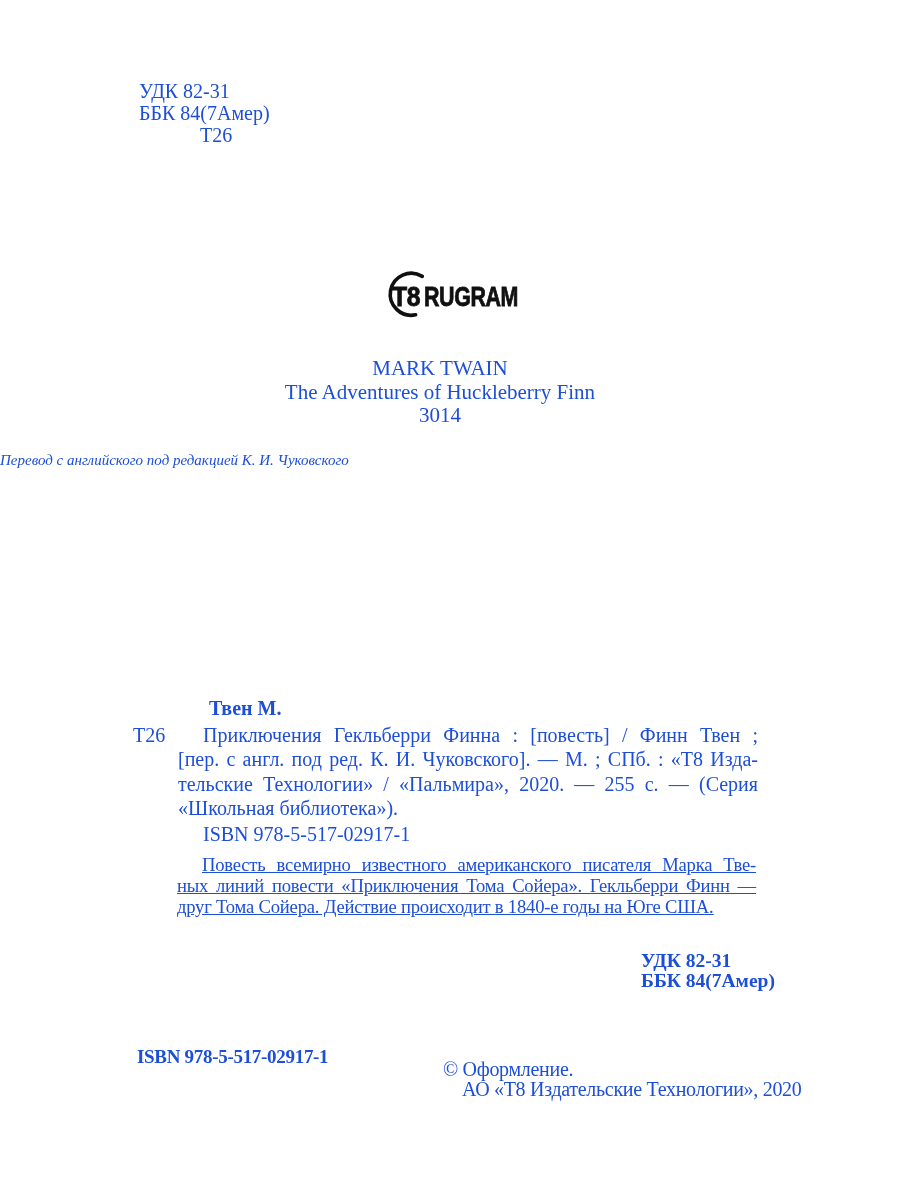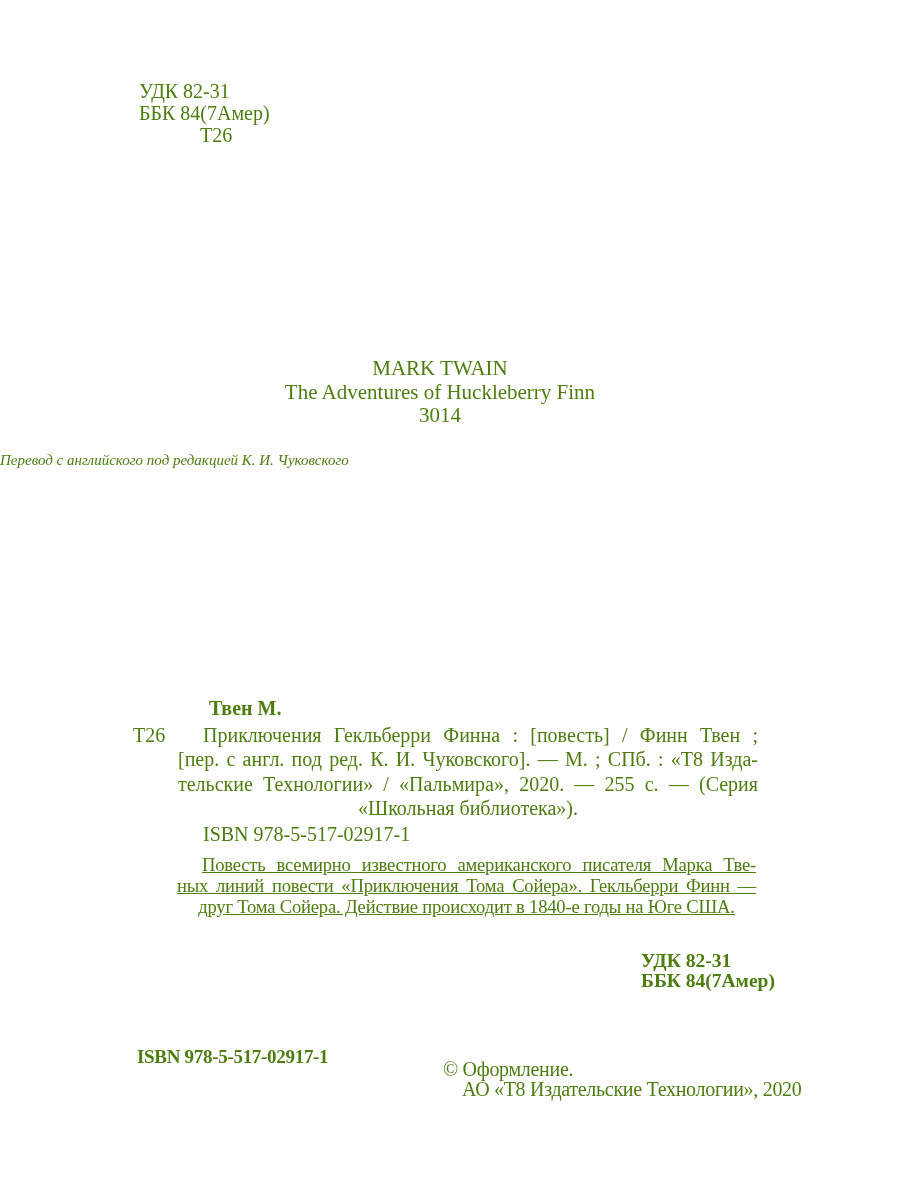--- a/index.html
+++ b/index.html
@@ -1,20 +1,20 @@
 <!DOCTYPE html>
 <html><head>
 <meta charset="utf-8">
 <style>
   html,body { margin:0; padding:0; background:#ffffff; }
   .page {
     position:relative;
     width:900px; height:1200px;
     background:#ffffff;
-    color:#4d7c0f;
+    color:#1d4ed8;
     font-family:"Liberation Serif", serif;
     overflow:hidden;
   }
 
   
   .top-codes { position:absolute; left:139px; top:80px; font-size:20px; line-height:22px; }
   .top-codes .t26 { padding-left:61px; }
 
   
   .logo { position:absolute; left:383px; top:268px; width:140px; height:52px; }
@@ -34,21 +34,21 @@
                  font-size:21px; line-height:23.5px; }
   .translator { position:absolute; left:0; top:452px; width:732px; text-align:left;
                 font-style:italic; font-size:15px; }
 
   
   .card-author { position:absolute; left:178px; top:697px; font-size:20px; font-weight:bold;margin-left:31px; }
   .card-code   { position:absolute; left:133px; top:724px; font-size:20px; }
   .card-desc   { position:absolute; left:178px; top:723px; width:580px;
                  font-size:20px; line-height:24.3px; }
   .jline { text-align:justify; text-align-last:justify; }
-  .lline { text-align:center; }
+  .lline { text-align:left; }
   .ind25 { text-indent:25px; }
   .card-isbn   { position:absolute; left:203px; top:823px; font-size:20px; }
   .card-annot  { position:absolute; left:177px; top:854px; width:579px;
                  font-size:18.6px; line-height:21px; letter-spacing:-0.2px;text-decoration:underline; }
   .card-codes-right { position:absolute; left:641px; top:951px; font-size:19.5px;
                       font-weight:bold; line-height:19.5px; }
 
   
   .footer-isbn { position:absolute; left:137px; top:1046px; font-size:19px;
                  font-weight:bold; letter-spacing:-0.3px; }
@@ -60,20 +60,27 @@
 <body>
 
 <div class="page">
 
   <div class="top-codes">
     <div>УДК 82-31</div>
     <div>ББК 84(7Амер)</div>
     <div class="t26">Т26</div>
   </div>
 
+  <div class="logo">
+    <svg width="140" height="52" viewBox="0 0 140 52" aria-hidden="true">
+      <path class="arc" d="M 39.3 8.4 A 21 21 0 1 0 32.6 46.8"></path>
+      <text x="9" y="38" textLength="28" lengthAdjust="spacingAndGlyphs">T8</text>
+      <text x="41" y="38" textLength="94" lengthAdjust="spacingAndGlyphs">RUGRAM</text>
+    </svg>
+  </div>
 
   <div class="title-block">
     <div>MARK TWAIN</div>
     <div>The Adventures of Huckleberry Finn</div>
     <div>3014</div>
   </div>
 
   <div class="translator">Перевод с английского под редакцией К. И. Чуковского</div>
 
   <div class="card-author">Твен М.</div>

